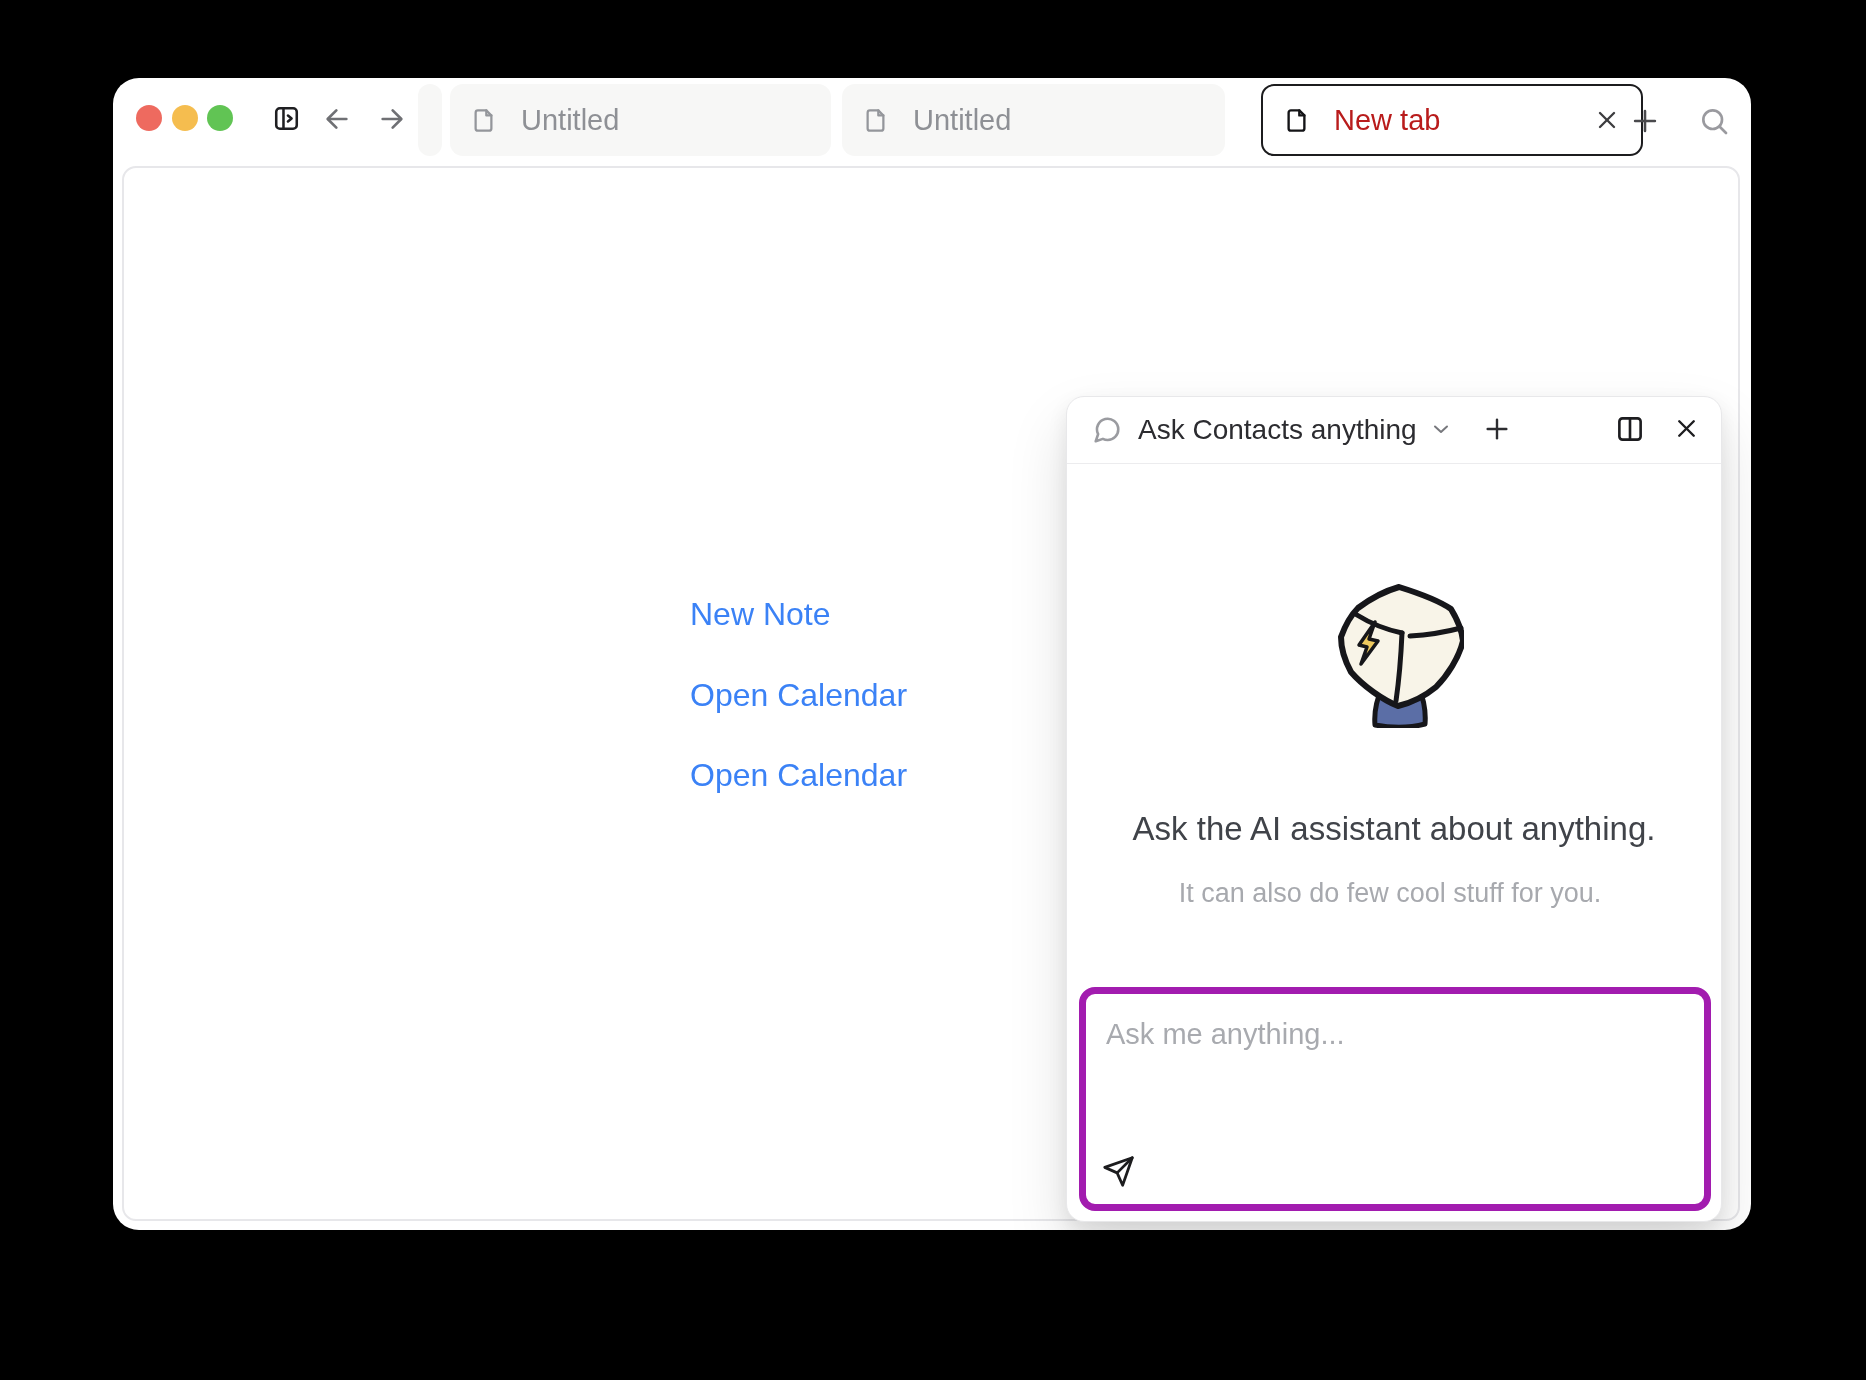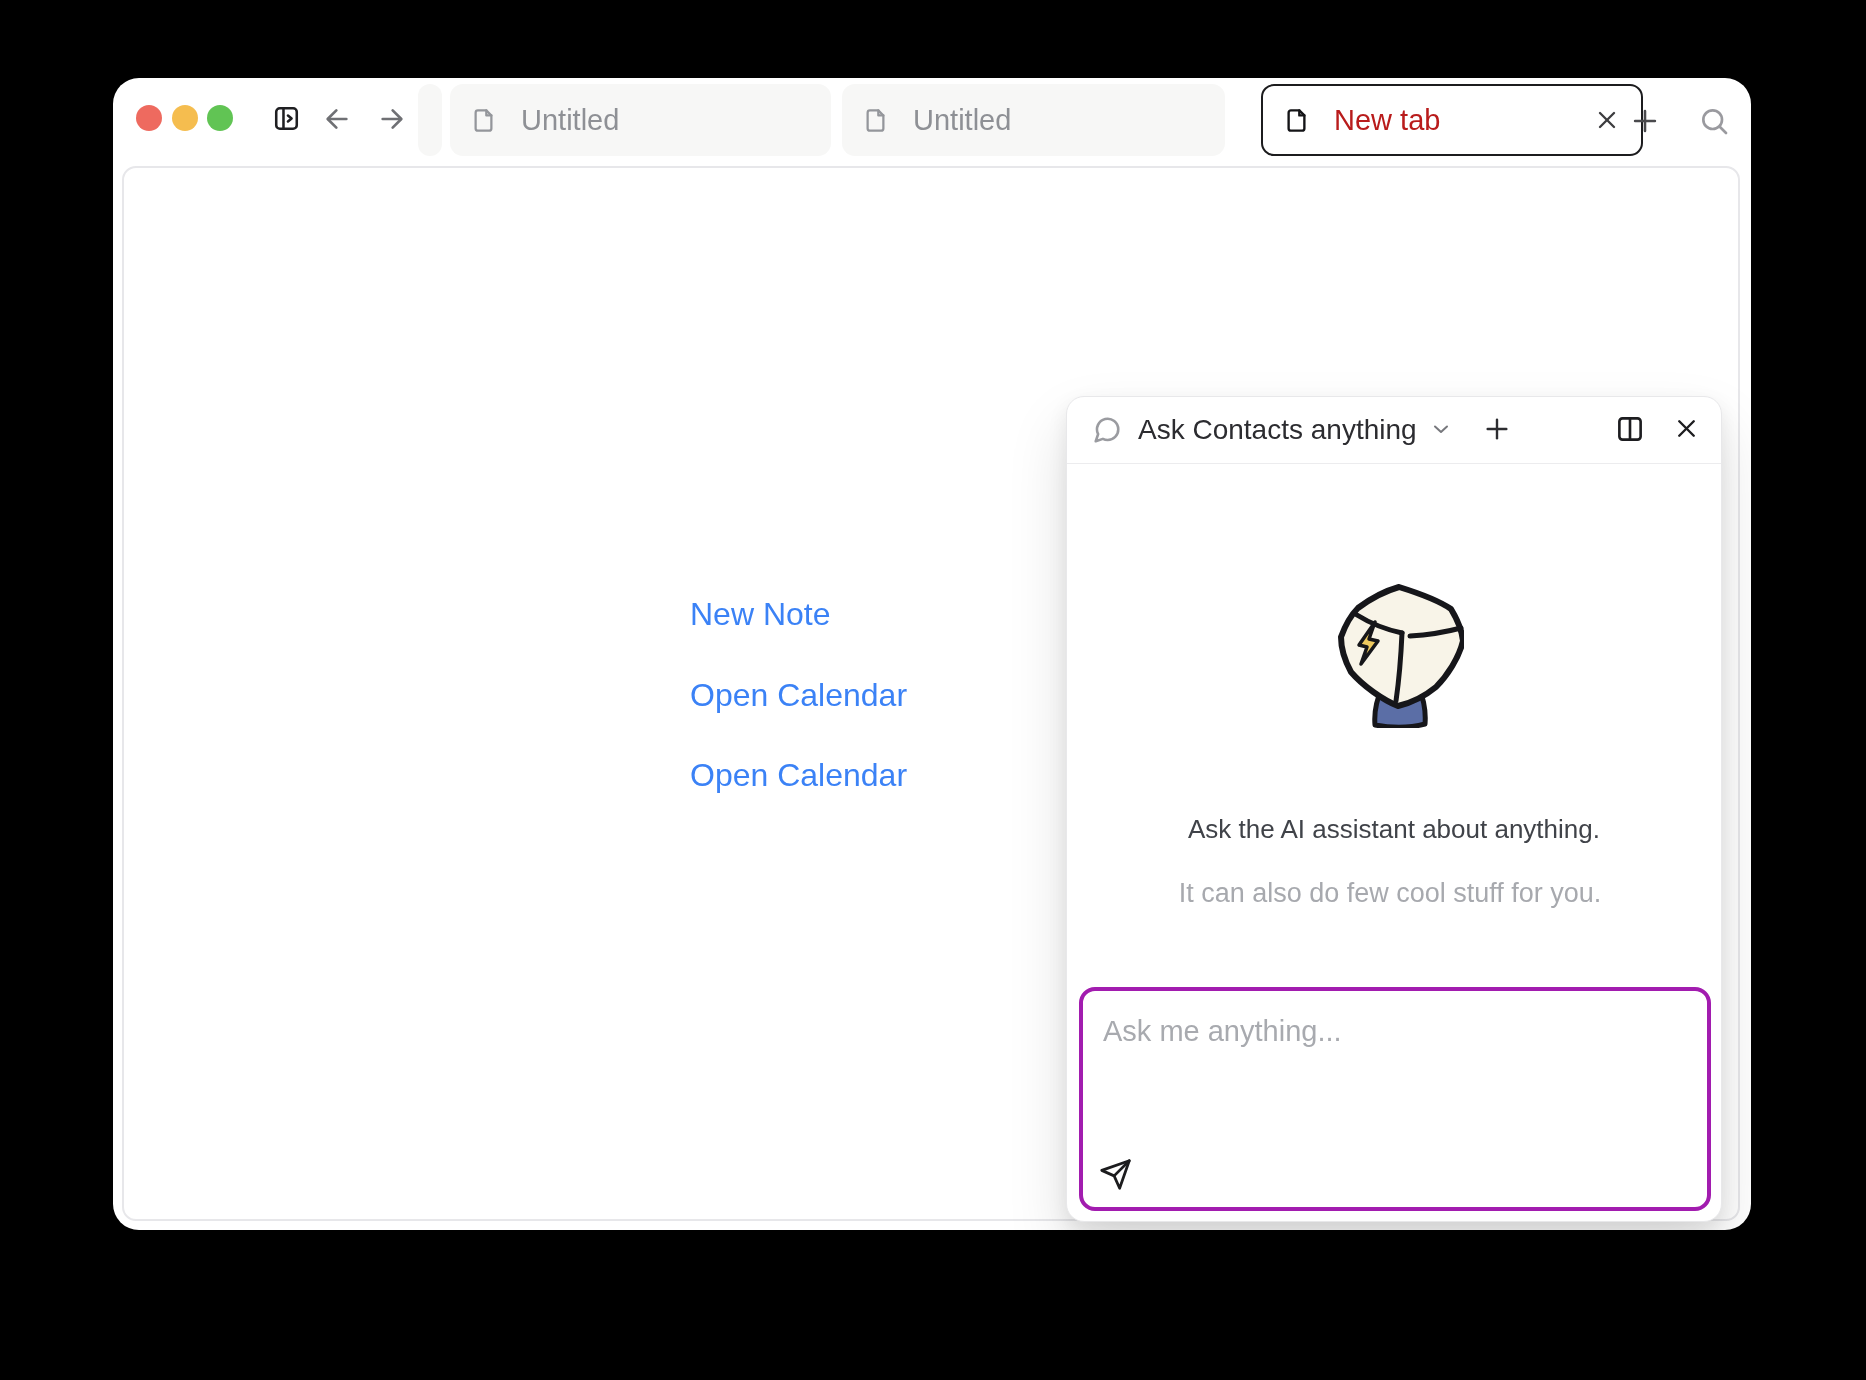--- a/index.html
+++ b/index.html
@@ -59,25 +59,25 @@
   }
   .ph-btn{background:none;border:none;padding:0;cursor:pointer;display:flex;align-items:center;}
   .bubble-ic{width:30px;height:30px;color:#9a9ba0;flex:0 0 auto;}
   .panel-title{font-size:28px;color:#2c2c30;margin-left:16px;white-space:nowrap;}
   .chev-ic{width:24px;height:24px;color:#77787d;margin-left:12px;}
   .ph-plus{margin-left:28px;width:32px;height:32px;color:#2c2c30;}
   .ph-spacer{flex:1;}
   .ph-cols{width:30px;height:30px;color:#1d1d20;}
   .ph-close{margin-left:27px;width:29px;height:29px;color:#1d1d20;}
   .robot{position:absolute;left:269px;top:187px;width:128px;height:144px;}
-  .hero-title{position:absolute;top:410px;left:0;right:0;text-align:center;font-size:26px;line-height:44px;color:#404349;}
+  .hero-title{position:absolute;top:410px;left:0;right:0;text-align:center;font-size:33px;line-height:44px;color:#404349;}
   .hero-sub{position:absolute;top:477px;left:0;right:8px;text-align:center;font-size:27px;line-height:38px;color:#a7a9ae;}
   .input-box{
     position:absolute;left:12px;top:590px;width:632px;height:224px;
-    border:4px solid #a21caf;border-radius:16px;box-sizing:border-box;background:#fff;
+    border:7px solid #a21caf;border-radius:16px;box-sizing:border-box;background:#fff;
   }
   .input-box textarea{
     position:absolute;left:0;top:0;width:100%;height:168px;border:none;outline:none;resize:none;
     box-sizing:border-box;padding:24px 20px;border-radius:16px;
     font-family:"Liberation Sans",sans-serif;font-size:29px;color:#333;background:transparent;
   }
   .input-box textarea::placeholder{color:#a8aaaf;opacity:1;}
   .send-btn{position:absolute;left:16px;bottom:16px;width:33px;height:33px;color:#1c1c1e;background:none;border:none;padding:0;cursor:pointer;}
 </style>
 </head>

